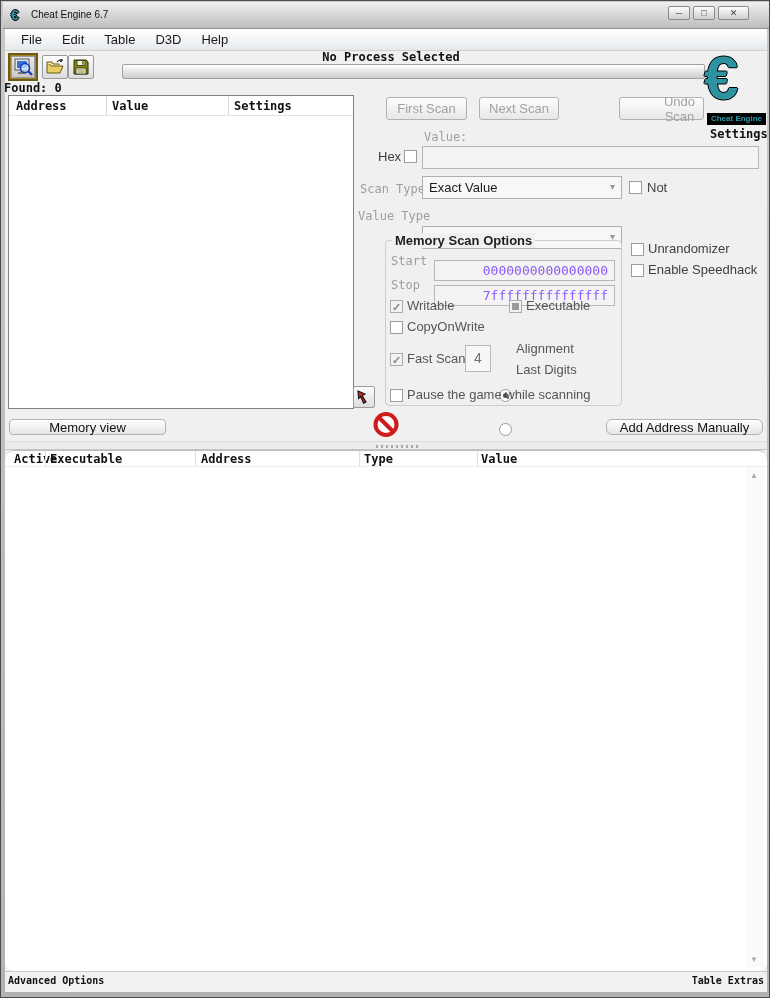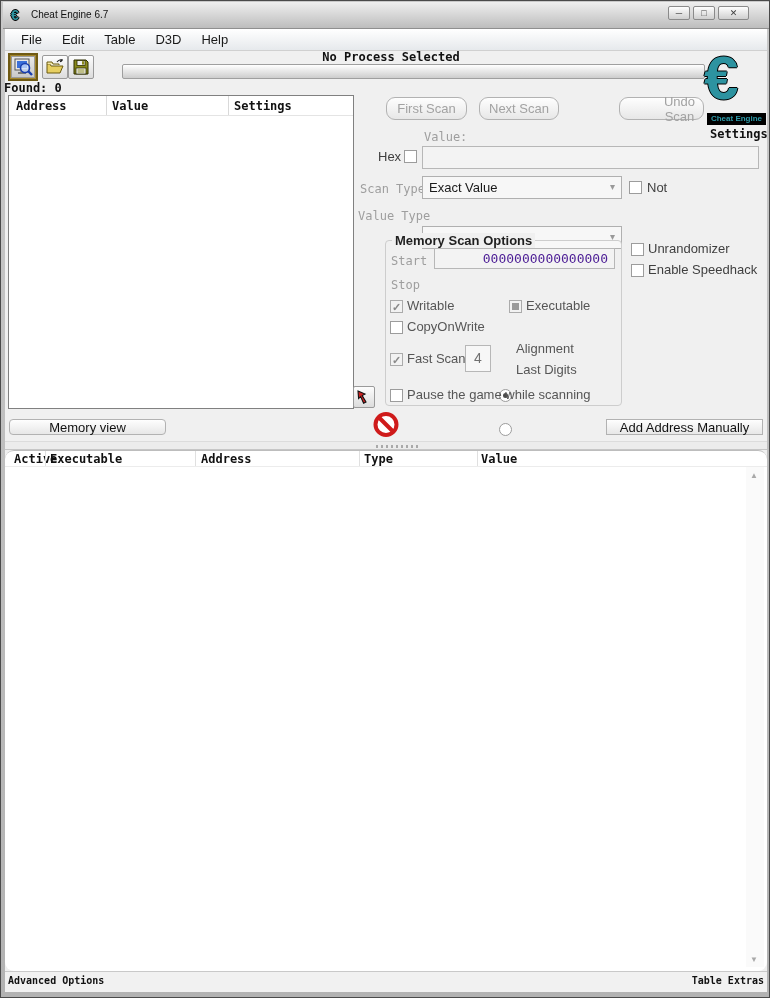--- a/index.html
+++ b/index.html
@@ -2,21 +2,21 @@
 <html><head>
 <meta charset="utf-8">
 <style>
   * { margin:0; padding:0; box-sizing:border-box; }
   html,body { width:770px; height:998px; overflow:hidden; background:#9e9e9e; }
   #screen { position:relative; width:770px; height:998px;
             background:linear-gradient(#c9c9c9,#b2b2b2);
             border:1px solid #4a4a4a; font-family:"Liberation Sans",sans-serif; }
   .abs { position:absolute; }
   .mono { font-family:"DejaVu Sans Mono",monospace; font-weight:bold; color:#111; }
-  .mono-n { font-family:"DejaVu Sans Mono",monospace; color:#4c1d95; }
+  .mono-n { font-family:"DejaVu Sans Mono",monospace; color:#8b5cf6;margin-top:12px; }
 
   
   #titlebar { left:2px; top:1px; width:766px; height:27px;
               background:linear-gradient(#efefef,#bdbdbd);
               border-bottom:1px solid #8f8f8f; }
   #title-text { left:28px; top:7px; font-size:10px; color:#111; }
   .winbtn { top:4px; height:14px; border:1px solid #8a8a8a; border-radius:2px;
             background:linear-gradient(#fefefe,#cfcfcf); color:#3f3f3f;
             font-size:9px; text-align:center; line-height:12px; }
   
@@ -46,21 +46,21 @@
   
   #results { left:7px; top:94px; width:346px; height:314px; background:#fff; border:1px solid #808080; }
   #results .hdr { position:relative; height:20px; border-bottom:1px solid #e4e4e4; }
   #results .hdr span { position:absolute; top:3px; font-size:12px; }
   .colsep { position:absolute; top:0; width:1px; height:19px; background:#d9d9d9; }
 
   
   .btn { border:1px solid #b2b2b2; border-radius:3px;
          background:linear-gradient(#fefefe,#e7e7e7); text-align:center;
          font-size:13px; display:flex; align-items:center; justify-content:center; }
-  .btn.disabled { color:#a2a2a2;border-radius:9px; }
+  .btn.disabled { color:#a2a2a2; }
   .btn.enabled { color:#111; }
 
   
   .dim-label { font-family:"DejaVu Sans Mono",monospace; color:#9e9e9e; font-size:12px; }
   .cb-label { font-size:13px; color:#565656; }
   .cb { width:13px; height:13px; background:#fff; border:1px solid #9c9c9c; }
   .cb.dis { background:#f2f2f2; border-color:#ababab; }
   .cb .mark { display:block; font-size:11px; line-height:12px; color:#8a8a8a; text-align:center; font-weight:bold; }
   .cb.indet::after { content:""; position:absolute; inset:2px; background:#9a9a9a; }
   .radio { width:13px; height:13px; border:1px solid #9c9c9c; border-radius:50%; background:#fff; position:relative; }
@@ -201,20 +201,22 @@
   </div>
 
   <div class="abs" id="groupbox"></div>
   <span class="abs" id="group-legend">Memory Scan Options</span>
 
   <span class="abs dim-label" style="left:390px;top:253px;">Start</span>
   <div class="abs field mono-n" style="left:433px;top:247px;width:181px;height:21px;font-size:13px;
        text-align:right;padding:2px 6px 0 0;">0000000000000000</div>
 
   <span class="abs dim-label" style="left:390px;top:277px;">Stop</span>
+  <div class="abs field mono-n" style="left:433px;top:272px;width:181px;height:21px;font-size:13px;
+       text-align:right;padding:2px 6px 0 0;">7fffffffffffffff</div>
 
   <div class="abs cb dis" style="left:389px;top:299px;">
     <span class="mark">✓</span>
   </div>
   <span class="abs cb-label" style="left:406px;top:297px;">Writable</span>
 
   <div class="abs cb dis indet" style="left:508px;top:299px;"></div>
   <span class="abs cb-label" style="left:525px;top:297px;">Executable</span>
 
   <div class="abs cb" style="left:389px;top:320px;"></div>
@@ -252,21 +254,21 @@
     </span>
   </div>
 
   <div class="abs btn enabled" style="left:8px;top:418px;width:157px;height:16px;border-radius:4px;">Memory view</div>
   <span class="abs" style="left:372px;top:410px;">
     <svg width="26" height="27" viewBox="0 0 26 27">
       <circle cx="13" cy="13.5" r="10.5" fill="#fff" stroke="#cf1b1b" stroke-width="4"></circle>
       <line x1="6" y1="6.5" x2="20" y2="20.5" stroke="#cf1b1b" stroke-width="4"></line>
     </svg>
   </span>
-  <div class="abs btn enabled" style="left:605px;top:418px;width:157px;height:16px;border-radius:0;">Add Address Manually</div>
+  <div class="abs btn enabled" style="left:605px;top:418px;width:157px;height:16px;border-radius:6px;">Add Address Manually</div>
 
   <div class="abs" id="splitter">
     <div class="grip"></div>
   </div>
 
   <div class="abs" id="addr-table">
     <div class="hdr">
       <span class="mono" style="left:9px;">Active</span>
       <span class="mono" style="left:45px;">Executable</span>
       <span class="mono" style="left:196px;">Address</span>

